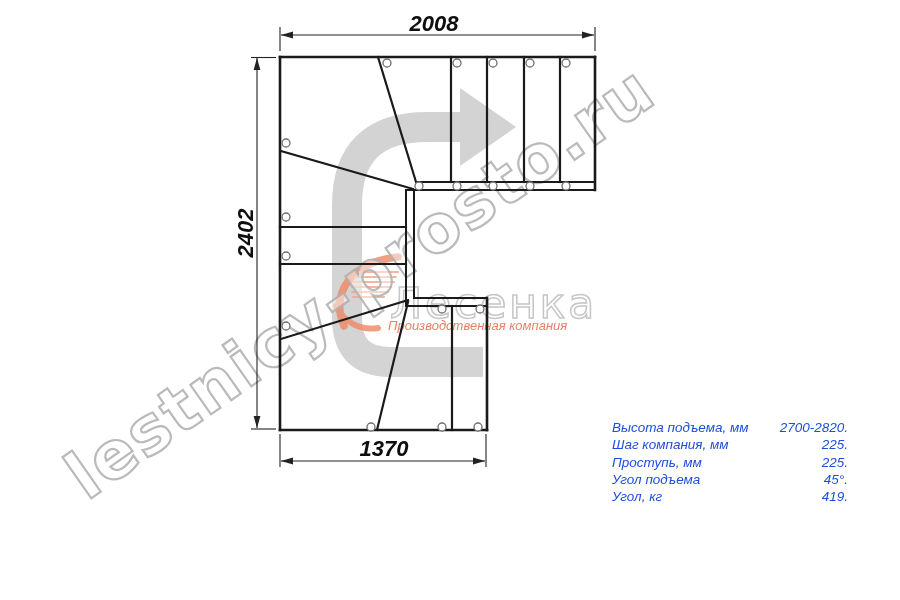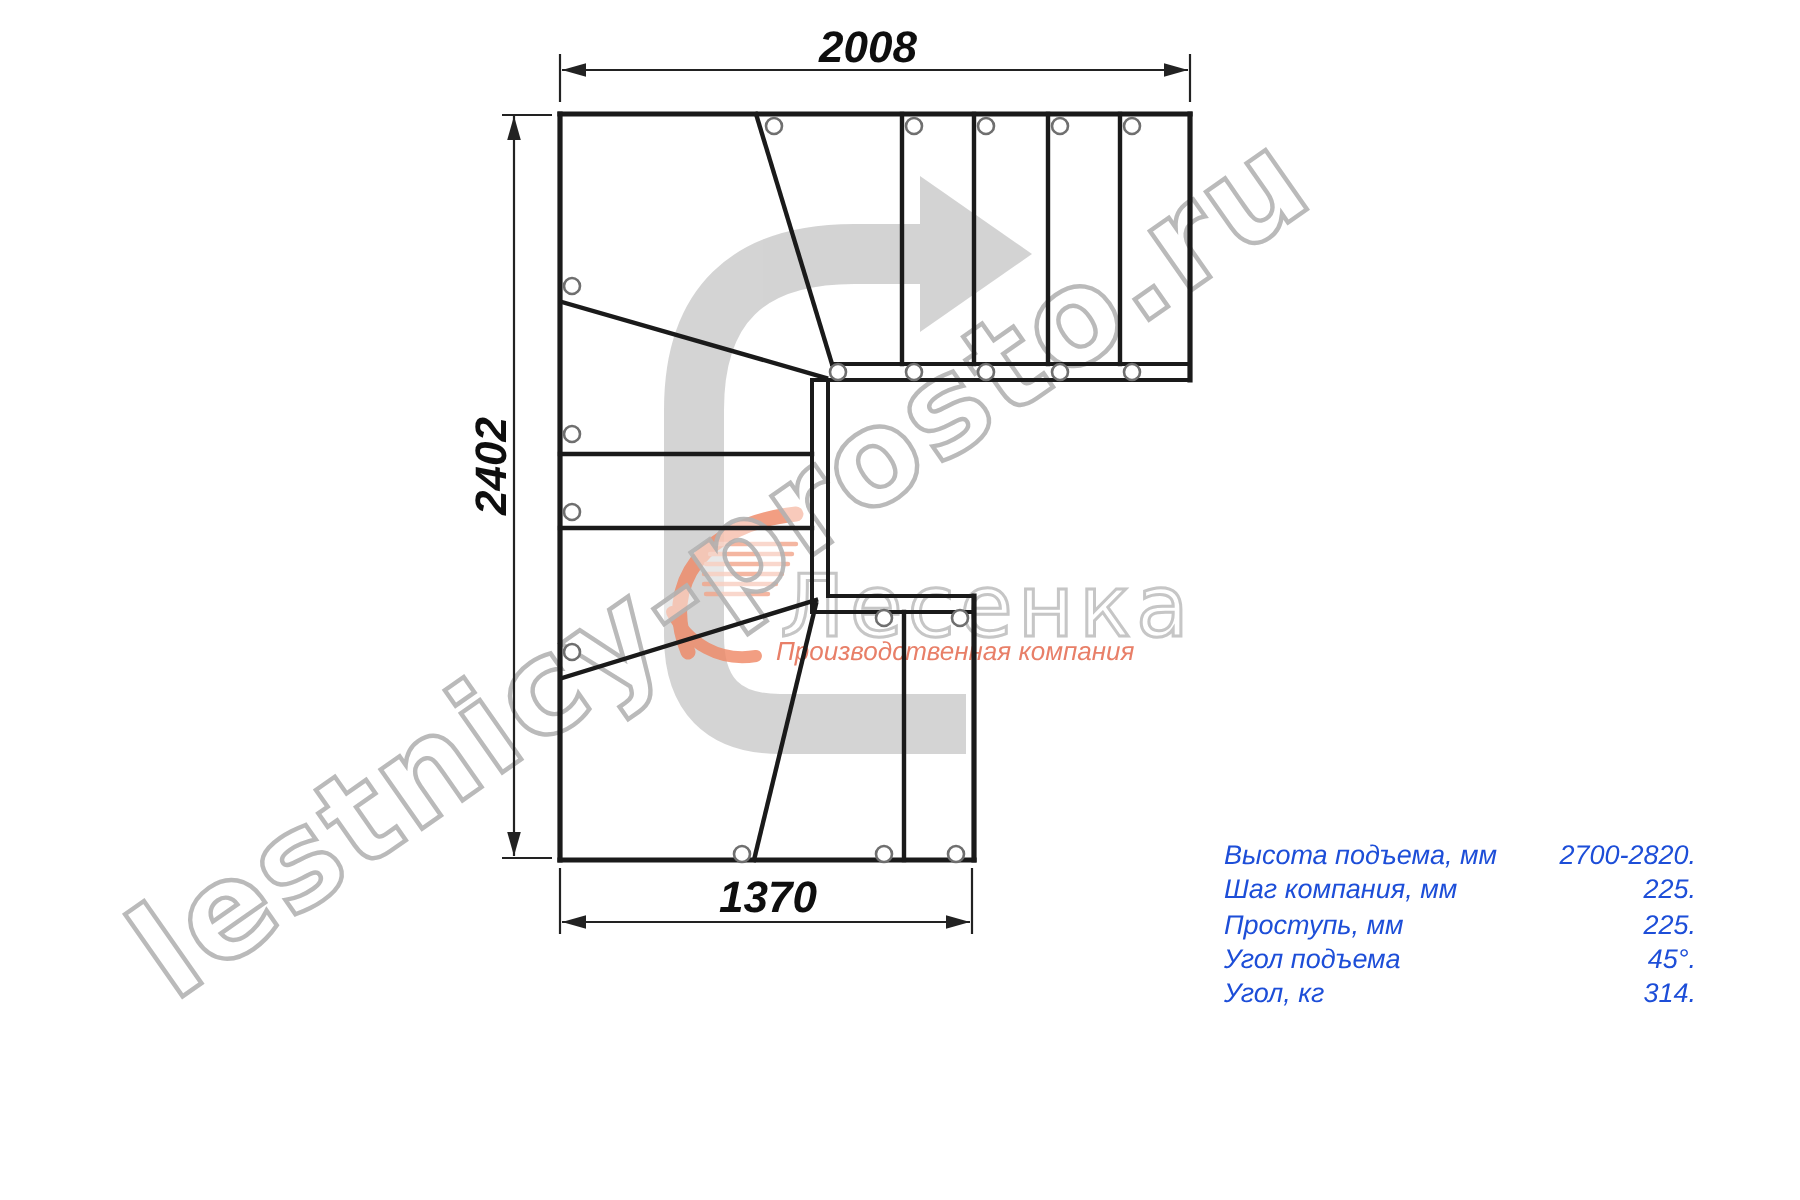--- a/index.html
+++ b/index.html
@@ -160,16 +160,16 @@
     <div class="spec-row">
       <span>Проступь, мм</span>
       <span class="v">225.</span>
     </div>
     <div class="spec-row">
       <span>Угол подъема</span>
       <span class="v">45°.</span>
     </div>
     <div class="spec-row">
       <span>Угол, кг</span>
-      <span class="v">314.</span>
+      <span class="v">419.</span>
     </div>
   </div>
 </div>
 
 </body></html>

